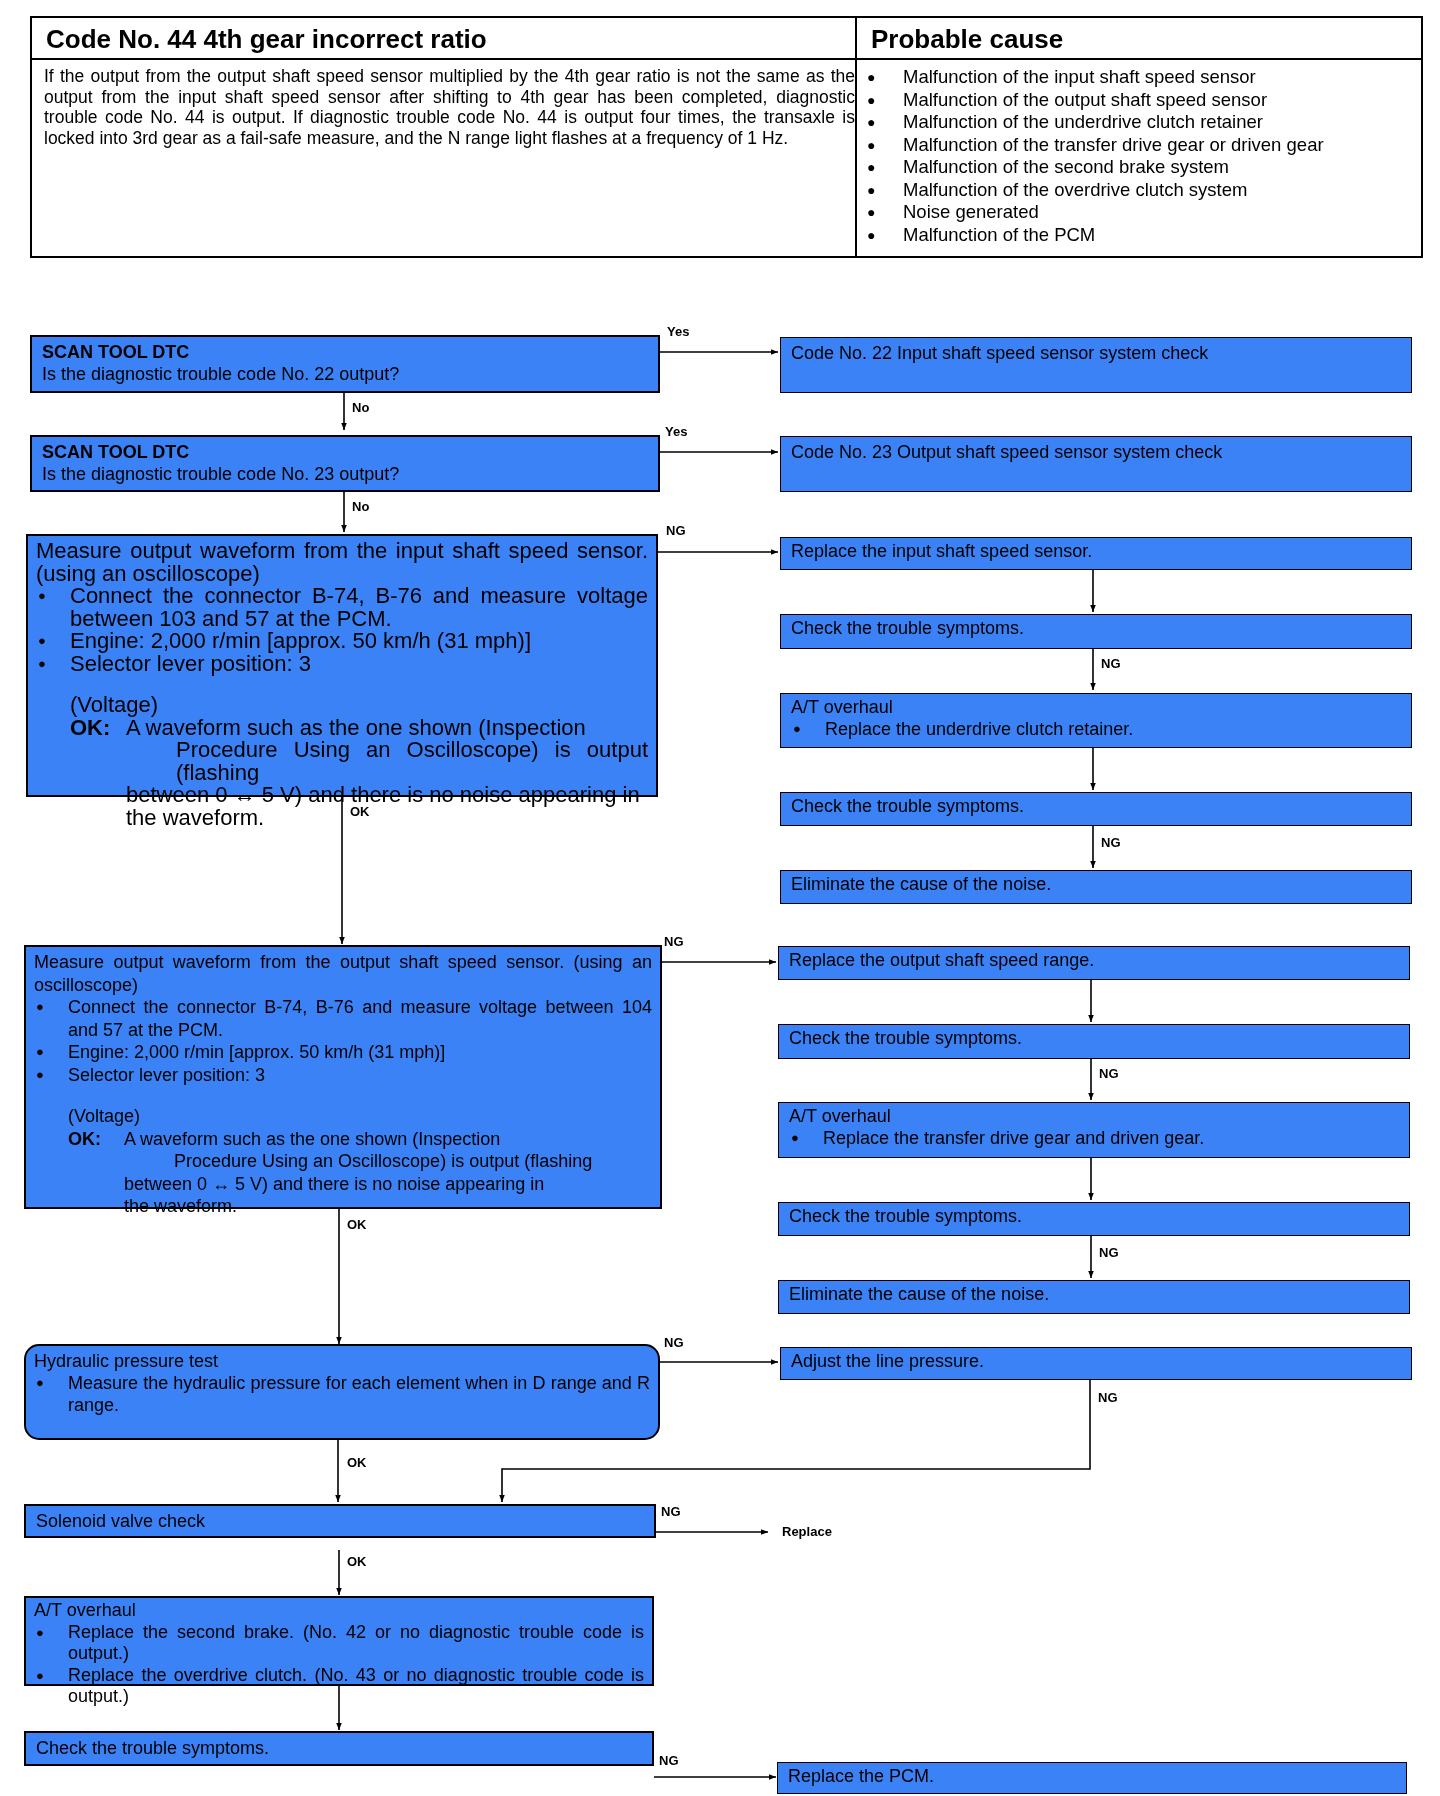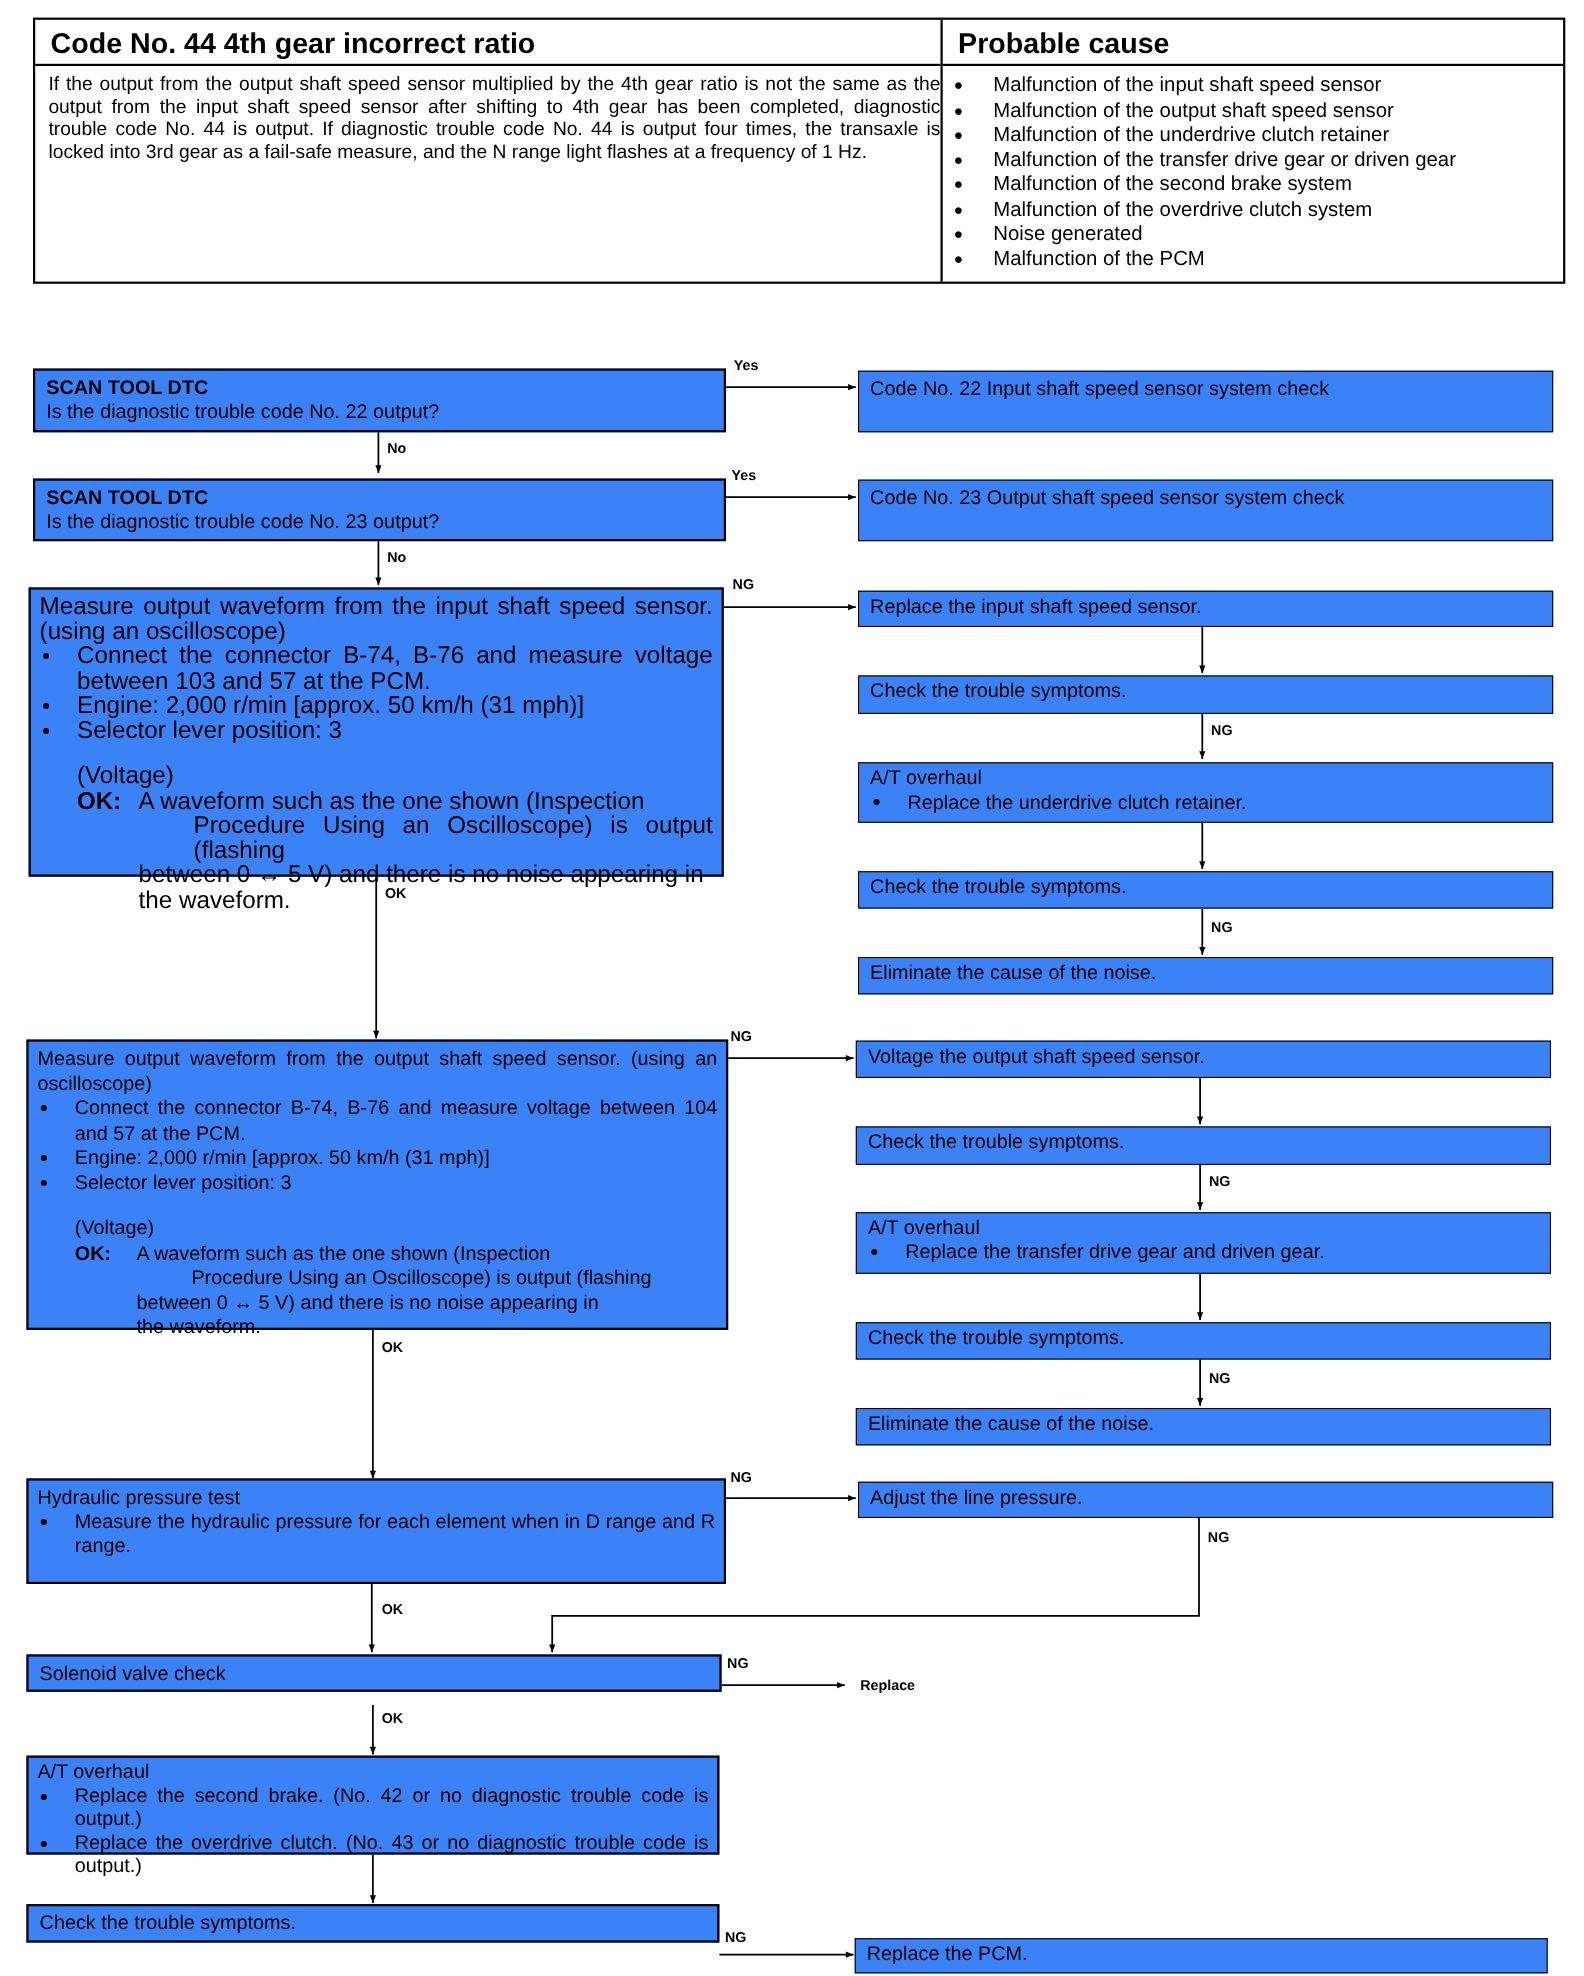--- a/index.html
+++ b/index.html
@@ -164,39 +164,39 @@
   <div class="indent">(Voltage)</div>
   <div class="okline"><span class="ok">OK:</span><span>A waveform such as the one shown (Inspection</span></div>
   <div style="padding-left:140px;">Procedure Using an Oscilloscope) is output (flashing</div>
   <div style="padding-left:90px;">between 0 ↔ 5 V) and there is no noise appearing in</div>
   <div style="padding-left:90px;">the waveform.</div>
 </div>
 <div class="lbl" style="left:664px;top:932px;">NG</div>
 <div class="lbl" style="left:347px;top:1215px;">OK</div>
 
 <div class="box thin" style="left:778px;top:946px;width:632px;height:34px;padding:2px 10px;">
-  <span>Voltage the output shaft speed sensor.</span>
+  <span>Replace the output shaft speed range.</span>
 </div>
 <div class="box thin" style="left:778px;top:1024px;width:632px;height:35px;padding:2px 10px;">
   <span>Check the trouble symptoms.</span>
 </div>
 <div class="lbl" style="left:1099px;top:1064px;">NG</div>
 <div class="box thin" style="left:778px;top:1102px;width:632px;height:56px;padding:2px 10px;">
   <div>A/T overhaul</div>
   <div class="bul">Replace the transfer drive gear and driven gear.</div>
 </div>
 <div class="box thin" style="left:778px;top:1202px;width:632px;height:34px;padding:2px 10px;">
   <span>Check the trouble symptoms.</span>
 </div>
 <div class="lbl" style="left:1099px;top:1243px;">NG</div>
 <div class="box thin" style="left:778px;top:1280px;width:632px;height:34px;padding:2px 10px;">
   <span>Eliminate the cause of the noise.</span>
 </div>
 
-<div class="box just" style="left:24px;top:1344px;width:636px;height:96px;padding:4px 8px;">
+<div class="box just" style="left:24px;top:1344px;width:636px;height:96px;padding:4px 8px;border-radius:15px;">
   <div>Hydraulic pressure test</div>
   <div class="bul">Measure the hydraulic pressure for each element when in D range and R range.</div>
 </div>
 <div class="lbl" style="left:664px;top:1333px;">NG</div>
 <div class="lbl" style="left:347px;top:1453px;">OK</div>
 <div class="box thin" style="left:780px;top:1347px;width:632px;height:33px;padding:2px 10px;">
   <span>Adjust the line pressure.</span>
 </div>
 <div class="lbl" style="left:1098px;top:1388px;">NG</div>
 

